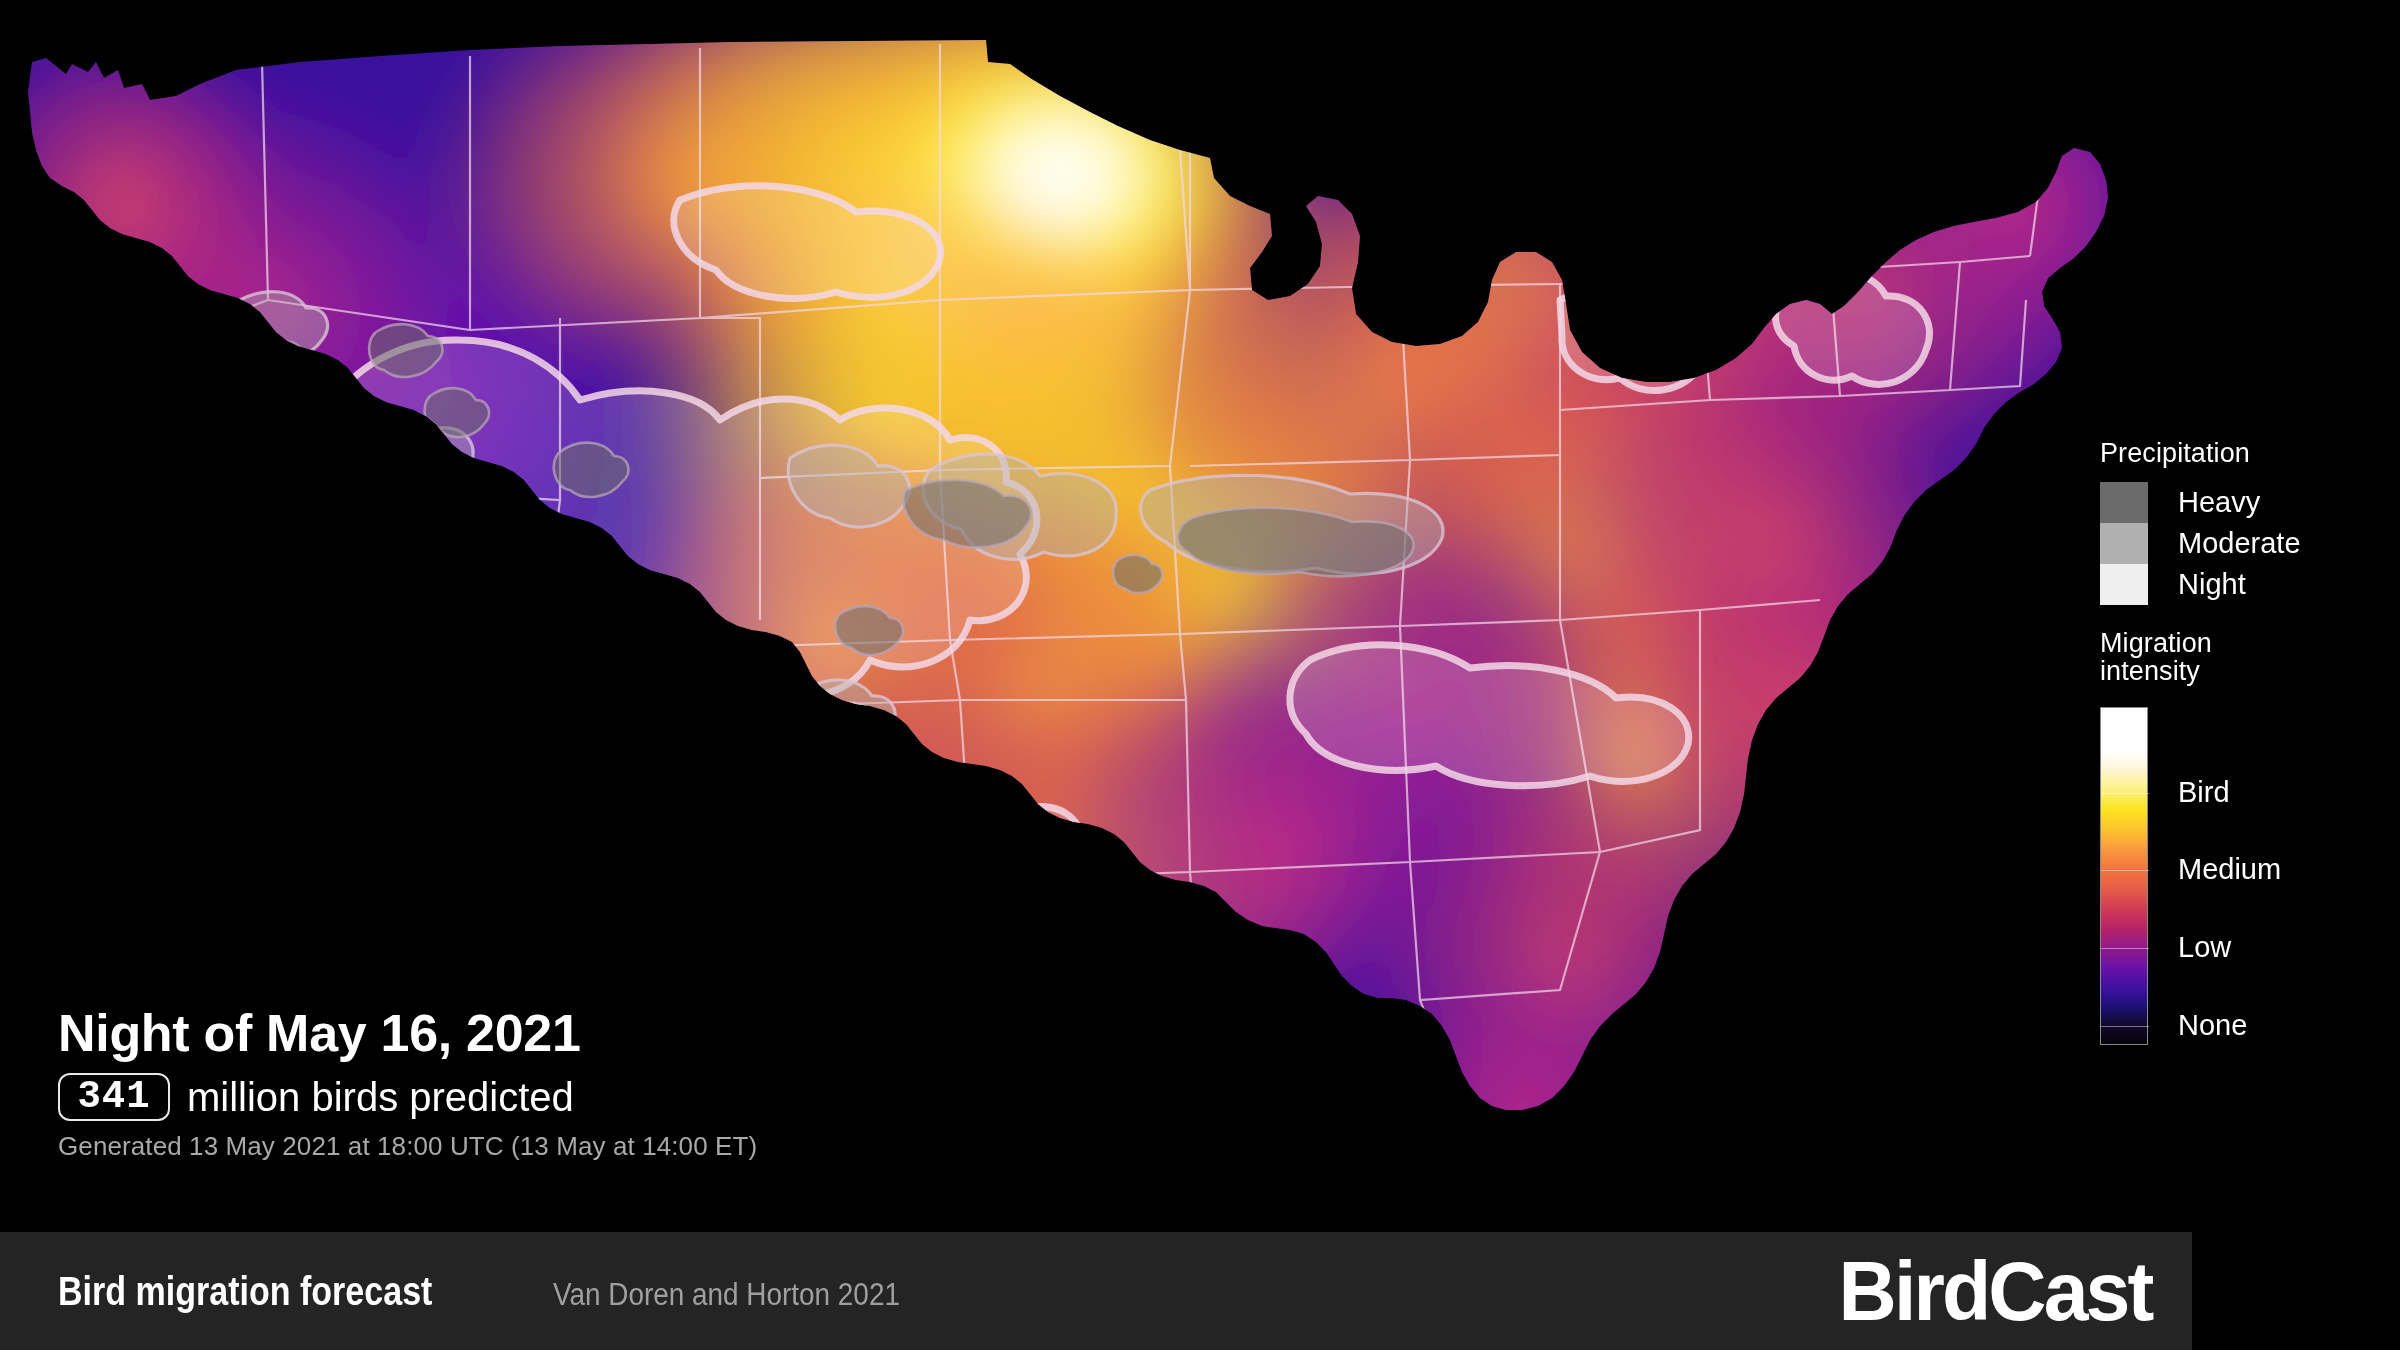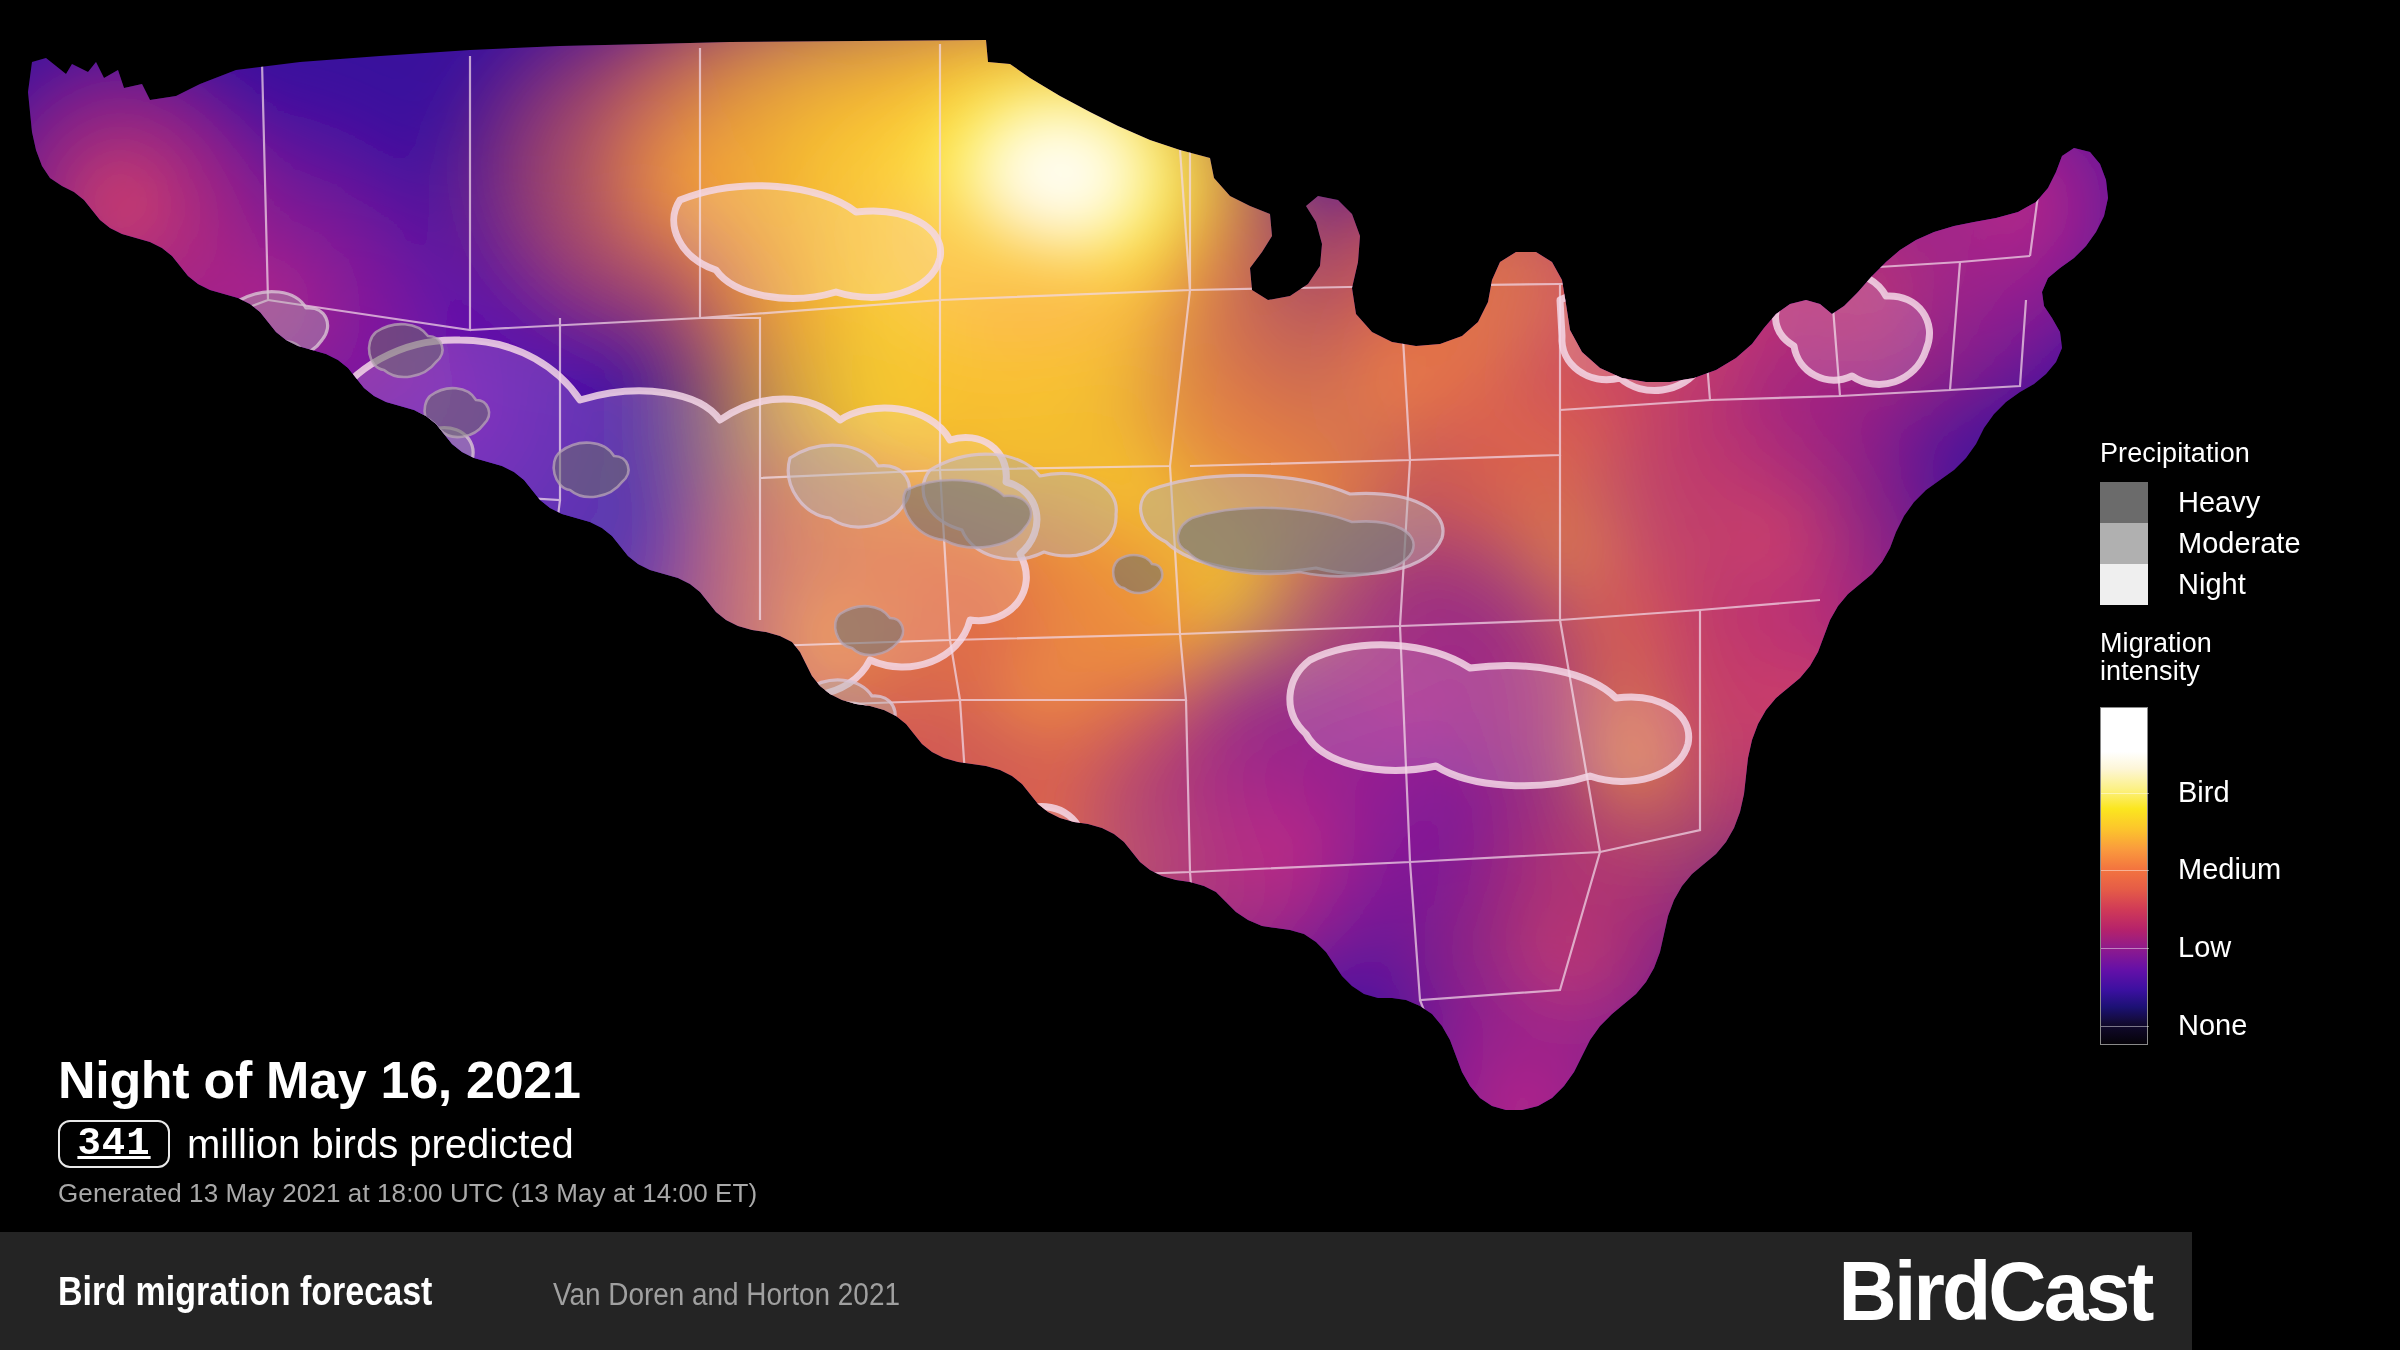--- a/index.html
+++ b/index.html
@@ -27,29 +27,29 @@
   #intensity-legend{left:2100px;top:630px;width:300px;}
   #intensity-legend .legend-title{margin:0 0 22px 0;}
   .cbar-area{position:relative;width:290px;height:340px;}
   #cbar{position:absolute;left:0;top:0;width:48px;height:338px;
         border:1px solid #8a8a8a;box-sizing:border-box;}
   .cbar-tick{position:absolute;left:0;width:48px;height:1px;background:rgba(255,255,255,.45);}
   .cbar-lbl{position:absolute;left:78px;font-size:29px;color:#fff;
             transform:translateY(-50%);white-space:nowrap;}
 
   
-  #caption{position:absolute;left:58px;top:1053px;width:1100px;}
+  #caption{position:absolute;left:58px;top:1006px;width:1100px;}
   #date-title{font-size:52px;font-weight:bold;color:#fff;letter-spacing:-.3px;
               margin:0 0 12px 0;line-height:1.05;}
   #count-line{display:flex;align-items:center;gap:17px;margin:0 0 10px 0;}
   #count-badge{display:inline-flex;align-items:center;justify-content:center;
                min-width:112px;height:48px;padding:0 12px;box-sizing:border-box;
                border:2.5px solid #e8e8e8;border-radius:12px;
                font-family:"Liberation Mono","DejaVu Sans Mono",monospace;
-               font-size:39px;font-weight:bold;color:#fff;letter-spacing:1px;text-decoration:underline;}
+               font-size:39px;font-weight:bold;color:#fff;letter-spacing:1px;}
   #count-text{font-size:40px;color:#fff;line-height:1;}
   #generated{font-size:26px;color:#a9a9a9;letter-spacing:.1px;margin-top:8px;}
 
   
   #footer{position:absolute;left:0;top:1232px;width:2192px;height:118px;background:#242424;}
   #footer-left{position:absolute;left:58px;top:50%;transform:translateY(-50%);
                display:flex;align-items:baseline;gap:44px;}
   #footer-title{font-size:41px;font-weight:bold;color:#fff;
                 transform:scaleX(.83);transform-origin:left center;white-space:nowrap;}
   #footer-cite{font-size:31px;color:#a0a0a0;transform:scaleX(.9);

